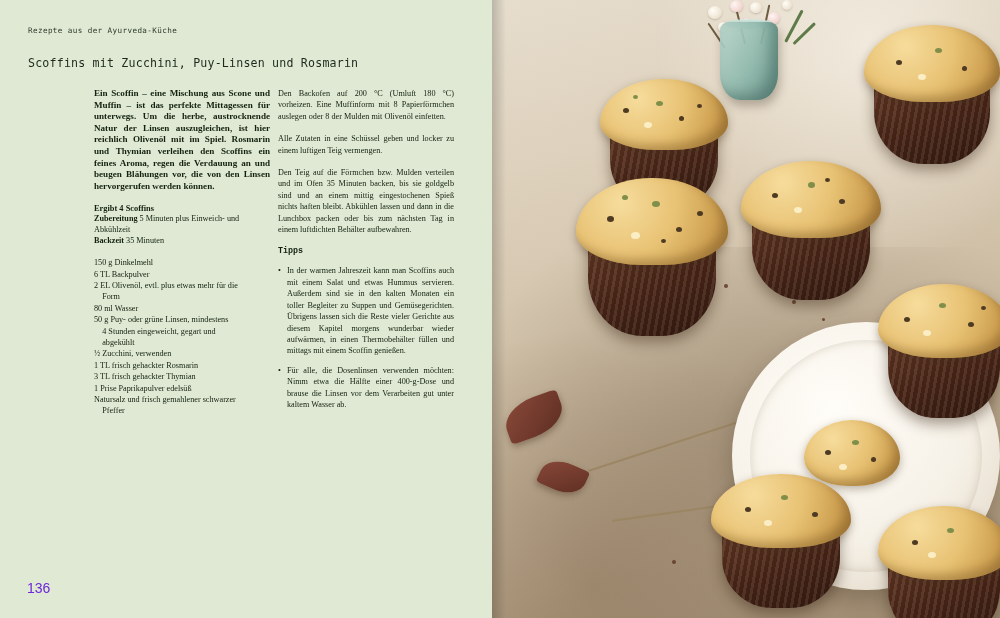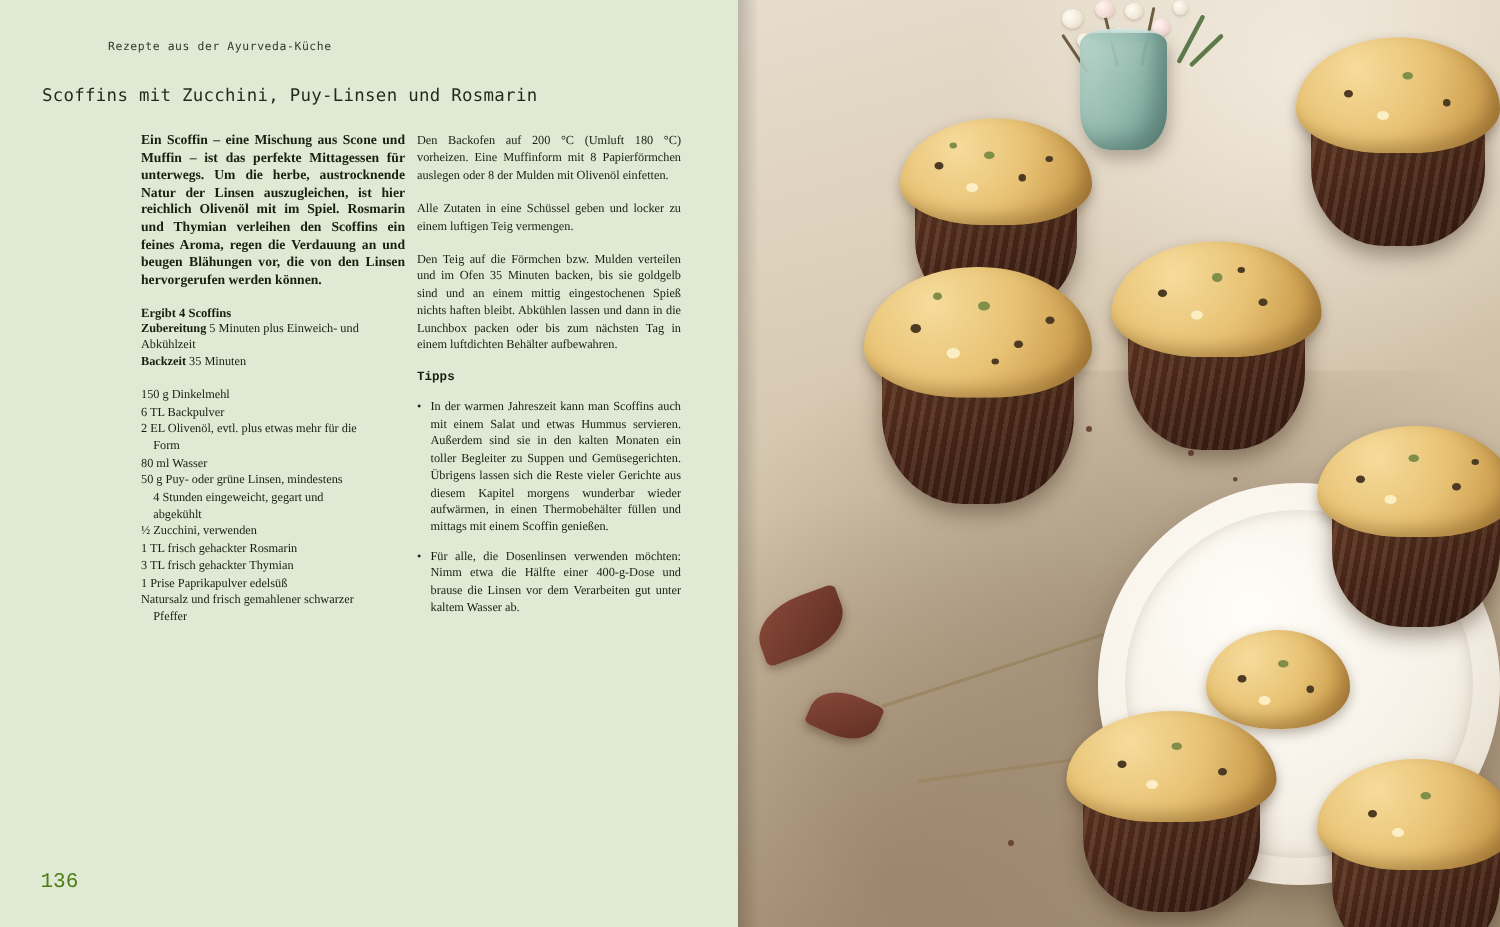--- a/index.html
+++ b/index.html
@@ -28,21 +28,20 @@
     box-sizing: border-box;
   }
   .running-head {
     position: absolute;
     left: 28px;
     top: 26px;
     font-family: "DejaVu Sans Mono", monospace;
     font-size: 7.6px;
     letter-spacing: 0.4px;
     color: #2f3a2c;
-    margin-left: 44px;
   }
   .recipe-title {
     position: absolute;
     left: 28px;
     top: 56px;
     font-family: "DejaVu Sans Mono", monospace;
     font-size: 11.6px;
     letter-spacing: 0.2px;
     color: #1e2a1c;
     white-space: nowrap;
@@ -122,23 +121,23 @@
   .tip::before {
     content: "\2022";
     position: absolute;
     left: 0;
     top: 0;
   }
   .page-number {
     position: absolute;
     left: 27px;
     bottom: 22px;
-    font-family: Liberation Mono, monospace;
+    font-family: Liberation Sans, sans-serif;
     font-size: 14px;
-    color: #4d7c0f;
+    color: #6d28d9;
   }
   
   .right-page {
     position: relative;
     width: 508px;
     height: 618px;
     overflow: hidden;
     background: #c9bba8;
   }
   .photo {

